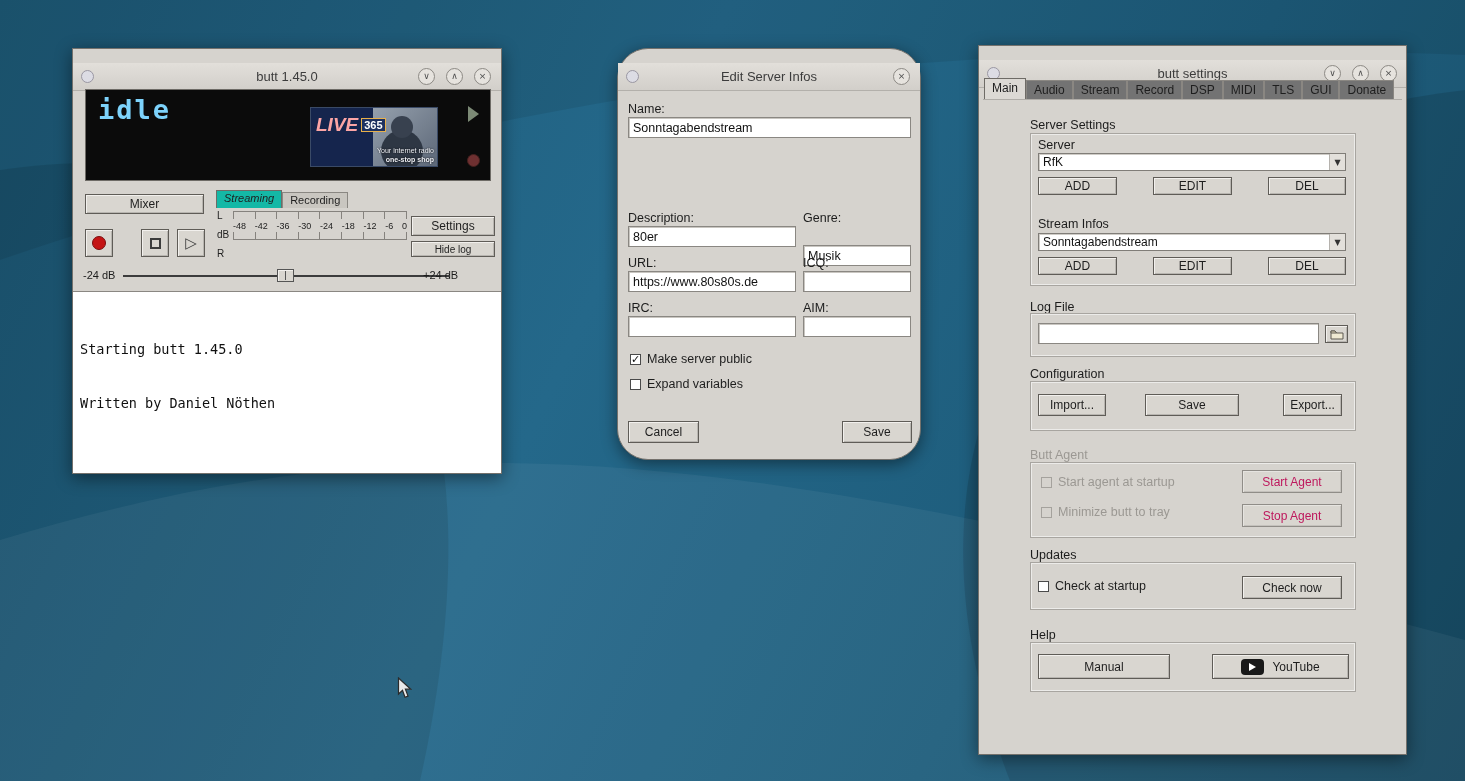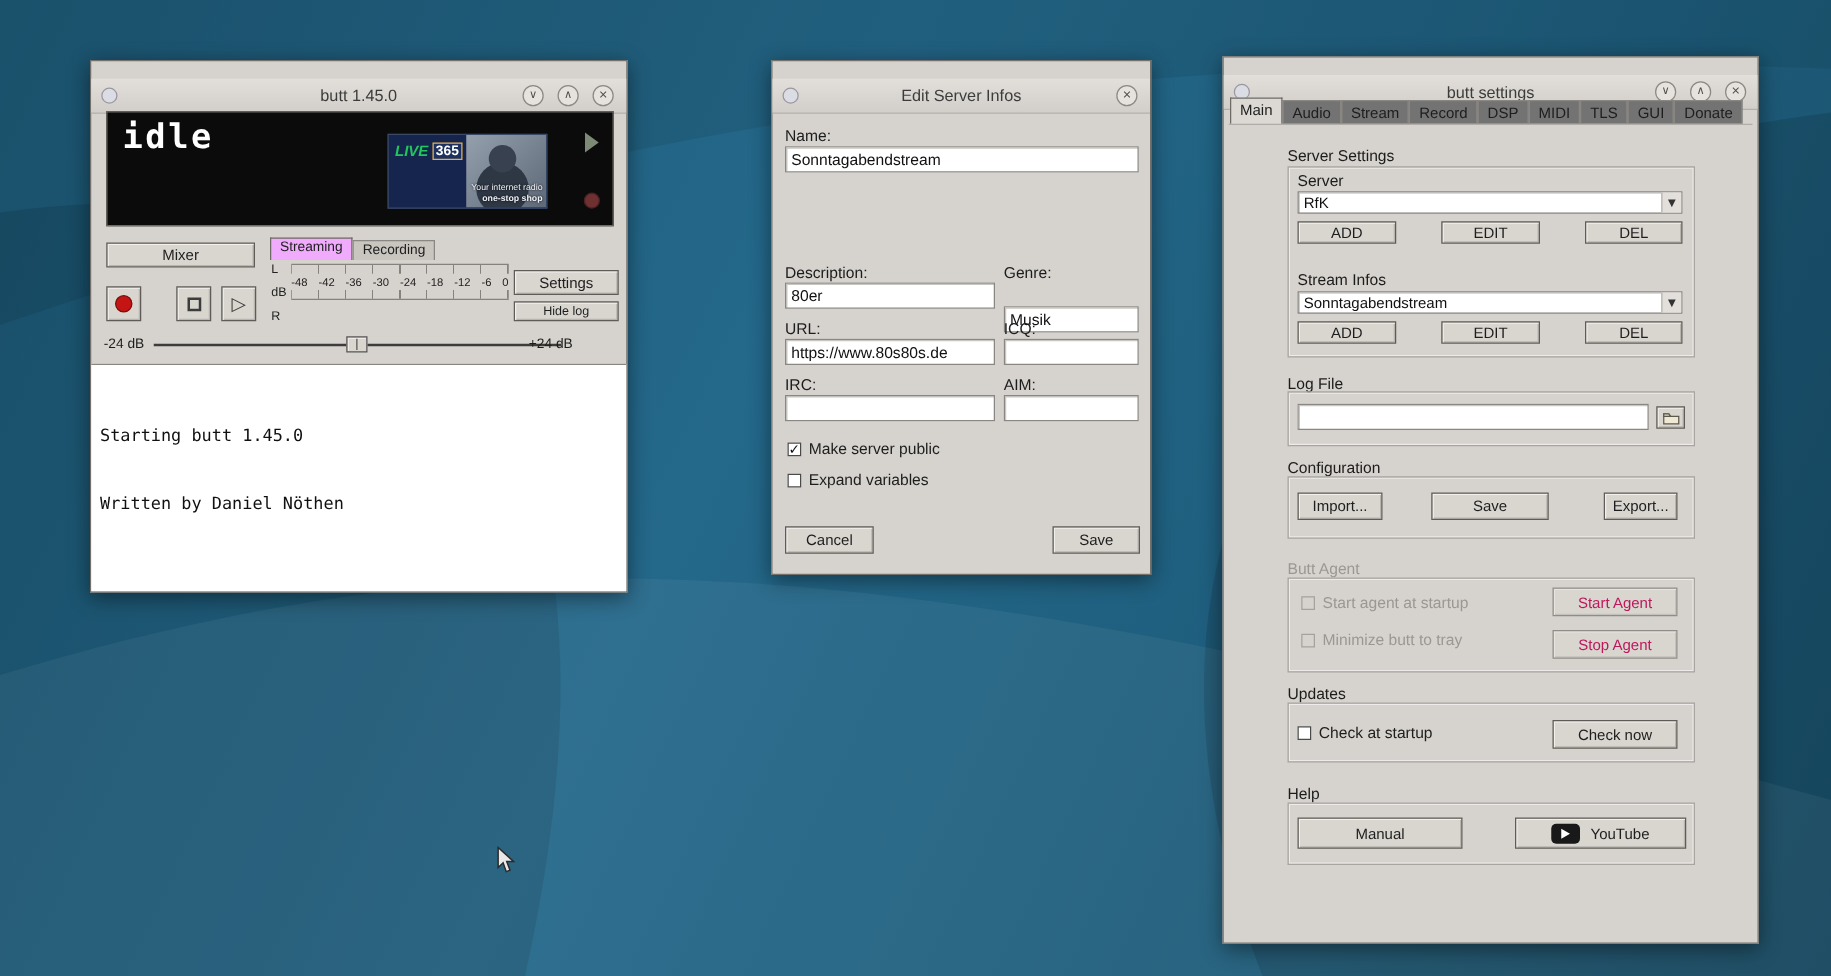--- a/index.html
+++ b/index.html
@@ -81,39 +81,39 @@
 
   
   #main-window { left:72px; top:48px; width:430px; height:426px; }
   #display {
     position:absolute; left:12px; top:40px; width:406px; height:92px;
     background:#0b0b0b; border:1px solid #6e6b66;
   }
   #status-text {
     position:absolute; left:12px; top:4px;
     font-family:"DejaVu Sans Mono", monospace; font-weight:bold;
-    font-size:27px; color:#ffffff; letter-spacing:2px;
+    font-size:27px; color:#7dd3fc; letter-spacing:2px;
   }
   #banner {
     position:absolute; left:224px; top:17px; width:128px; height:60px;
     background:#15254d; border:1px solid #3a4a66; overflow:hidden;
   }
   #banner-photo {
     position:absolute; right:0; top:0; width:64px; height:100%;
     background:linear-gradient(135deg,#95a0ad,#5d6878);
   }
   #banner-photo::after {
     content:""; position:absolute; left:18px; top:8px; width:22px; height:22px;
     border-radius:50%; background:#38414f;
     box-shadow:0 24px 0 10px #2e3744;
   }
   #banner-logo {
     position:absolute; left:5px; top:6px; display:flex; gap:3px; align-items:center;
   }
-  #banner-logo .live { color:#22c55e; font-weight:bold; font-style:italic; font-size:12px; }
+  #banner-logo .live { color:#fca5a5; font-weight:bold; font-style:italic; font-size:19px; }
   #banner-logo .num {
     color:#fff; font-weight:bold; font-size:11px;
     border:1px solid #e8b04a; padding:0 2px; background:#1d3160;
   }
   .banner-tag {
     position:absolute; right:3px; color:#eef0f6; font-size:7px; text-align:right;
     text-shadow:0 0 2px #000;
   }
   #play-arrow {
     position:absolute; left:382px; top:16px; width:0; height:0;
@@ -122,21 +122,21 @@
   #record-led {
     position:absolute; left:381px; top:64px; width:13px; height:13px;
     border-radius:50%; background:#6e3031; border:1px solid #46211f;
   }
   #mixer-btn { left:12px; top:145px; width:119px; height:20px; }
   .mini-tabs { position:absolute; left:143px; top:141px; display:flex; align-items:flex-end; }
   .mini-tab {
     font-size:11px; padding:1px 7px 2px; border:1px solid #8a8782; border-bottom:none;
     background:#c9c6c0; height:16px;
   }
-  .mini-tab.active { background:#f0abfc; border-color:#6e6b66; height:18px; }
+  .mini-tab.active { background:#14b8a6; border-color:#6e6b66; height:18px;font-style:italic; }
   #meter { position:absolute; left:140px; top:162px; width:194px; height:48px; display:flex; }
   #meter-labels { width:20px; display:flex; flex-direction:column; justify-content:space-between; padding:0 0 0 4px; }
   #meter-labels span { font-size:10px; color:#222; line-height:1; }
   #meter-body { flex:1; display:flex; flex-direction:column; }
   .meter-bar { height:8px; background:repeating-linear-gradient(90deg,#85827d 0 1px,transparent 1px 21.6px); }
   .meter-bar.top { border-top:1px solid #85827d; }
   .meter-bar.bottom { border-bottom:1px solid #85827d; }
   #meter-scale { height:13px; display:flex; justify-content:space-between; align-items:center; }
   #meter-scale span { font-size:9px; color:#222; }
   .transport { width:28px; height:28px; top:180px; }
@@ -157,21 +157,21 @@
   }
   #slider-handle::after { content:""; position:absolute; left:7px; top:1px; bottom:1px; width:1px; background:#555; }
   #log-area {
     position:absolute; left:0; top:242px; width:428px; height:182px;
     background:#fff; border-top:1px solid #8a8782;
     font-family:"DejaVu Sans Mono", monospace; font-size:13.5px; line-height:18px;
     color:#101010; padding:12px 7px; white-space:pre; overflow:hidden;
   }
 
   
-  #edit-dialog { left:617px; top:48px; width:304px; height:412px; }
+  #edit-dialog { left:617px; top:48px; width:304px; height:412px;border-radius:31px; }
 
   
   #settings-window { left:978px; top:45px; width:429px; height:710px; }
   .tabs-row { position:absolute; left:5px; top:32px; display:flex; align-items:flex-end; }
   .tab {
     font-size:12px; padding:2px 7px 3px; border:1px solid #8a8782; border-bottom:none;
     background:#737373; height:19px; white-space:nowrap;
   }
   .tab.active { background:#dcd9d4; border-color:#6e6b66; height:21px; }
   .tabs-underline { position:absolute; left:4px; right:4px; top:53px; height:1px; background:#b0ada8; }

